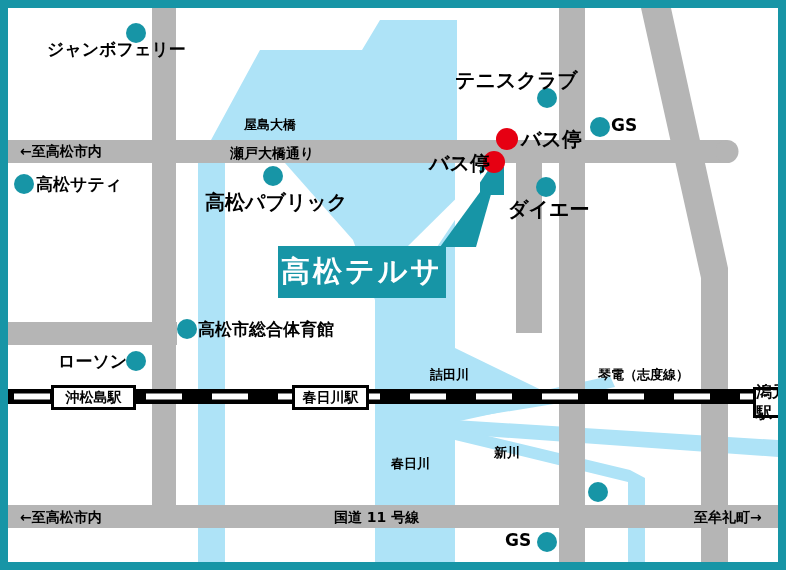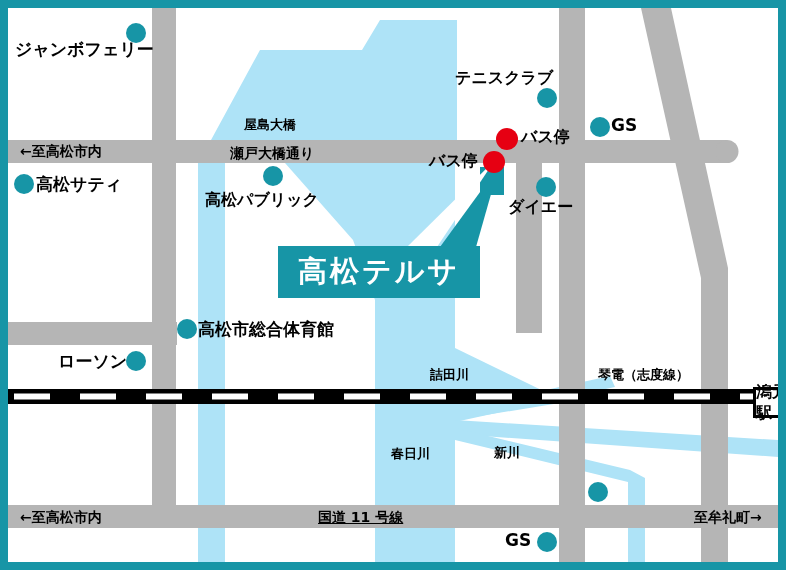--- a/index.html
+++ b/index.html
@@ -13,46 +13,46 @@
     font-family:"DejaVu Sans","Liberation Sans",sans-serif;
   }
   #geo{position:absolute;left:-8px;top:-8px;width:786px;height:570px;}
   .lbl{
     position:absolute;
     color:#000;
     font-weight:600;
     white-space:nowrap;
     line-height:1.15;
   }
-  .poi{font-size:16px;}
+  .poi{font-size:20px;}
   .big{font-size:17px;}
   .small{font-size:13px;}
   .road-t{font-size:14px;}
   .dot{
     position:absolute;width:20px;height:20px;border-radius:50%;
     background:#1795a6;
   }
   .dot.red{background:#e60012;width:22px;height:22px;}
   .station{
     position:absolute;
     background:#fff;
     border:3px solid #000;
     box-sizing:border-box;
     display:flex;align-items:center;justify-content:center;
     font-size:14px;font-weight:600;
     z-index:6;
   }
   #callout-box{
-    position:absolute;left:270px;top:238px;width:202px;height:52px;
+    position:absolute;left:270px;top:238px;width:168px;height:52px;
     background:#1795a6;color:#ffffff;
     display:flex;align-items:center;justify-content:center;
     font-size:29px;font-weight:bold;letter-spacing:3px;
     z-index:5;
   }
-  .right-align{text-align:right;}
+  .right-align{text-align:right;margin-left:32px;}
 </style>
 </head>
 <body>
 
 <div id="map">
 
   <svg id="geo" viewBox="0 0 786 570">
 
     <g fill="#aee3f7" stroke="none">
       <polygon points="211,140 260,50 362,50 380,20 457,20 457,140"></polygon>
@@ -113,24 +113,30 @@
   </div>
   <div class="lbl poi" style="left:447px;top:61px;">テニスクラブ</div>
   <div class="lbl poi" style="left:513px;top:120px;">バス停</div>
   <div class="lbl poi" style="left:421px;top:144px;">バス停</div>
   <div class="lbl big" style="left:603px;top:108px;">GS</div>
   <div class="lbl poi" style="left:500px;top:190px;">ダイエー</div>
   <div class="lbl big" style="left:190px;top:312px;">高松市総合体育館</div>
   <div class="lbl big" style="left:50px;top:344px;">ローソン</div>
   <div class="lbl small" style="left:422px;top:360px;">詰田川</div>
   <div class="lbl small" style="left:590px;top:360px;text-align:center;">琴電（志度線）</div>
-  <div class="lbl small" style="left:383px;top:439px;">春日川</div>
+  <div class="lbl small" style="left:383px;top:449px;">春日川</div>
   <div class="lbl small" style="left:486px;top:439px;font-family:Liberation Mono, monospace;">新川</div>
   <div class="lbl road-t" style="left:686px;top:501px;">至牟礼町→</div>
-  <div class="lbl road-t" style="left:310px;top:501px;text-decoration:underline;">国道 11 号線</div>
+  <div class="lbl road-t" style="left:326px;top:501px;">国道 11 号線</div>
   <div class="lbl road-t" style="left:12px;top:501px;">←至高松市内</div>
   <div class="lbl big" style="left:497px;top:523px;">GS</div>
 
+  <div class="station" style="left:43px;top:377px;width:85px;height:25px;">
+    <span>沖松島駅</span>
+  </div>
+  <div class="station" style="left:284px;top:377px;width:77px;height:25px;">
+    <span>春日川駅</span>
+  </div>
   <div class="station" style="left:729px;top:379px;width:49px;height:31px;font-size:16px;margin-left:16px;">
     <span>潟元駅</span>
   </div>
 
 </div>
 
 </body></html>

